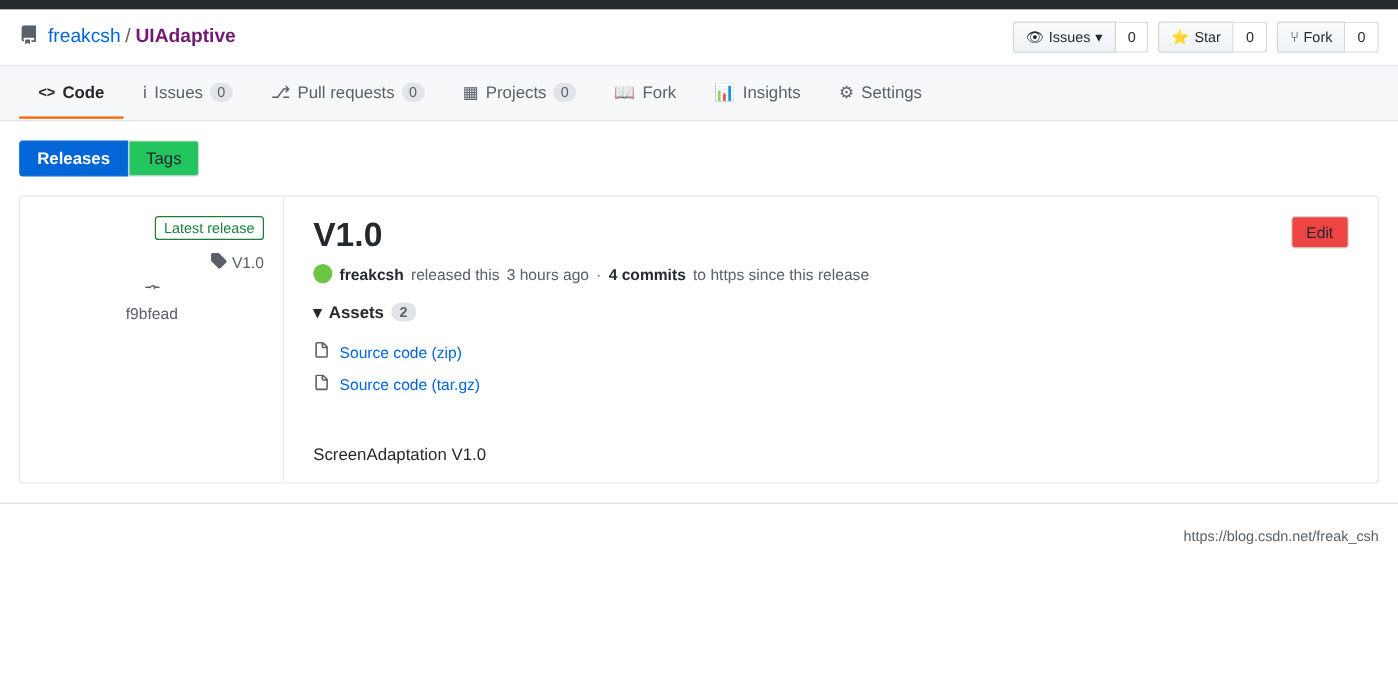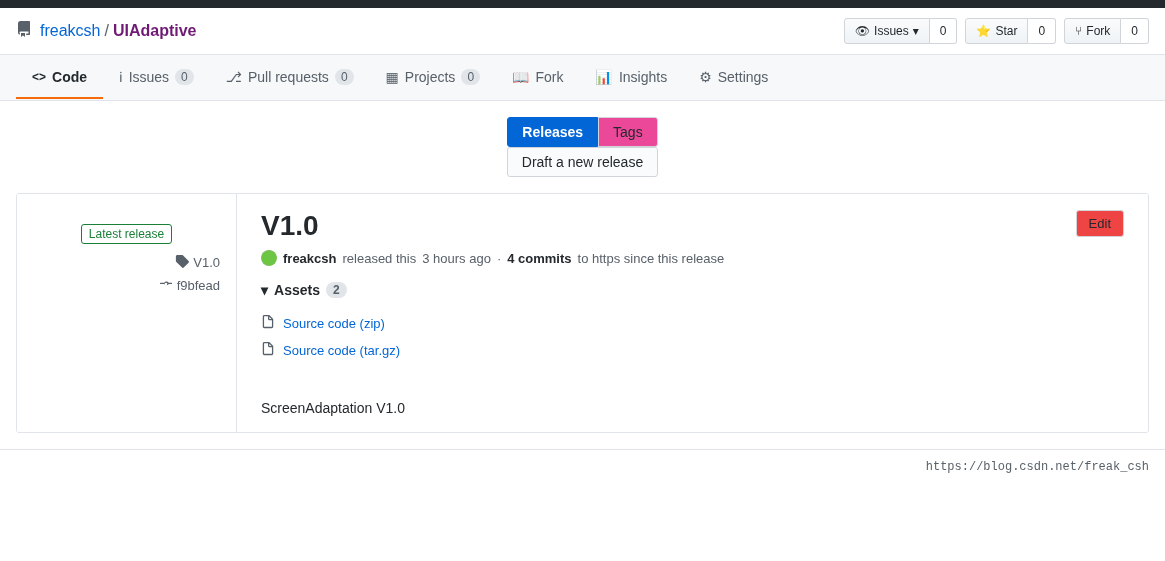--- a/index.html
+++ b/index.html
@@ -115,34 +115,33 @@
 
     
     .releases-page {
       padding: 16px;
     }
     .releases-toolbar {
       display: flex;
       align-items: center;
       justify-content: space-between;
       margin-bottom: 16px;
-      flex-direction: column;
     }
     .releases-tabs {
       display: flex;
       gap: 0;
     }
     .rel-tab {
       padding: 6px 14px;
       font-size: 14px;
       border: 1px solid #d1d5da;
       cursor: pointer;
       text-decoration: none;
       color: #24292e;
-      background: #ec4899;
+      background: #22c55e;
     }
     .rel-tab.active {
       background: #0366d6;
       color: #fff;
       border-color: #0366d6;
       border-radius: 3px 0 0 3px;
       font-weight: 600;
     }
     .rel-tab:not(.active) {
       border-radius: 0 3px 3px 0;
@@ -189,20 +188,21 @@
       margin-bottom: 6px;
       justify-content: flex-end;
     }
     .sidebar-commit {
       display: flex;
       align-items: center;
       gap: 4px;
       color: #586069;
       font-size: 13px;
       justify-content: flex-end;
+      flex-direction: column;
     }
     .releases-main {
       flex: 1;
       padding: 16px 24px;
       background: #fff;
     }
     .release-title {
       font-size: 28px;
       font-weight: 600;
       color: #24292e;
@@ -284,25 +284,24 @@
     
     .release-description {
       margin-top: 36px;
       font-size: 14px;
       color: #24292e;
     }
 
     
     .footer {
       border-top: 1px solid #e1e4e8;
-      padding: 10px 16px;
+      padding: 20px 16px;
       text-align: right;
       font-size: 12px;
       color: #586069;
-      font-family: Liberation Mono, monospace;
     }
   </style>
 </head>
 <body>
 
 <div class="top-bar"></div>
 
 <div class="header">
   <div class="repo-breadcrumb">
     <span class="repo-icon">
@@ -382,27 +381,26 @@
 
   <div class="releases-toolbar">
     <div class="releases-tabs">
       <a class="rel-tab active" href="#">
         <span>Releases</span>
       </a>
       <a class="rel-tab" href="#">
         <span>Tags</span>
       </a>
     </div>
-    <button class="btn-draft">Draft a new release</button>
   </div>
 
   <div class="releases-content">
 
     <div class="releases-sidebar">
-      <div style="text-align:center;margin-top:14px;">
+      <div style="text-align:right;">
         <span class="latest-badge">Latest release</span>
       </div>
       <div class="sidebar-tag">
         <span>
           <svg width="14" height="14" viewBox="0 0 16 16" fill="#586069">
               <path d="M2.5 7.775V2.75a.25.25 0 01.25-.25h5.025a.25.25 0 01.177.073l6.25 6.25a.25.25 0 010 .354l-5.025 5.025a.25.25 0 01-.354 0l-6.25-6.25a.25.25 0 01-.073-.177zm-1.5 0V2.75C1 1.784 1.784 1 2.75 1h5.025c.464 0 .91.184 1.238.513l6.25 6.25a1.75 1.75 0 010 2.474l-5.026 5.026a1.75 1.75 0 01-2.474 0l-6.25-6.25A1.75 1.75 0 011 7.775zM6 5a1 1 0 100 2 1 1 0 000-2z"></path>
             </svg>
         </span>
         <span>V1.0</span>
       </div>

